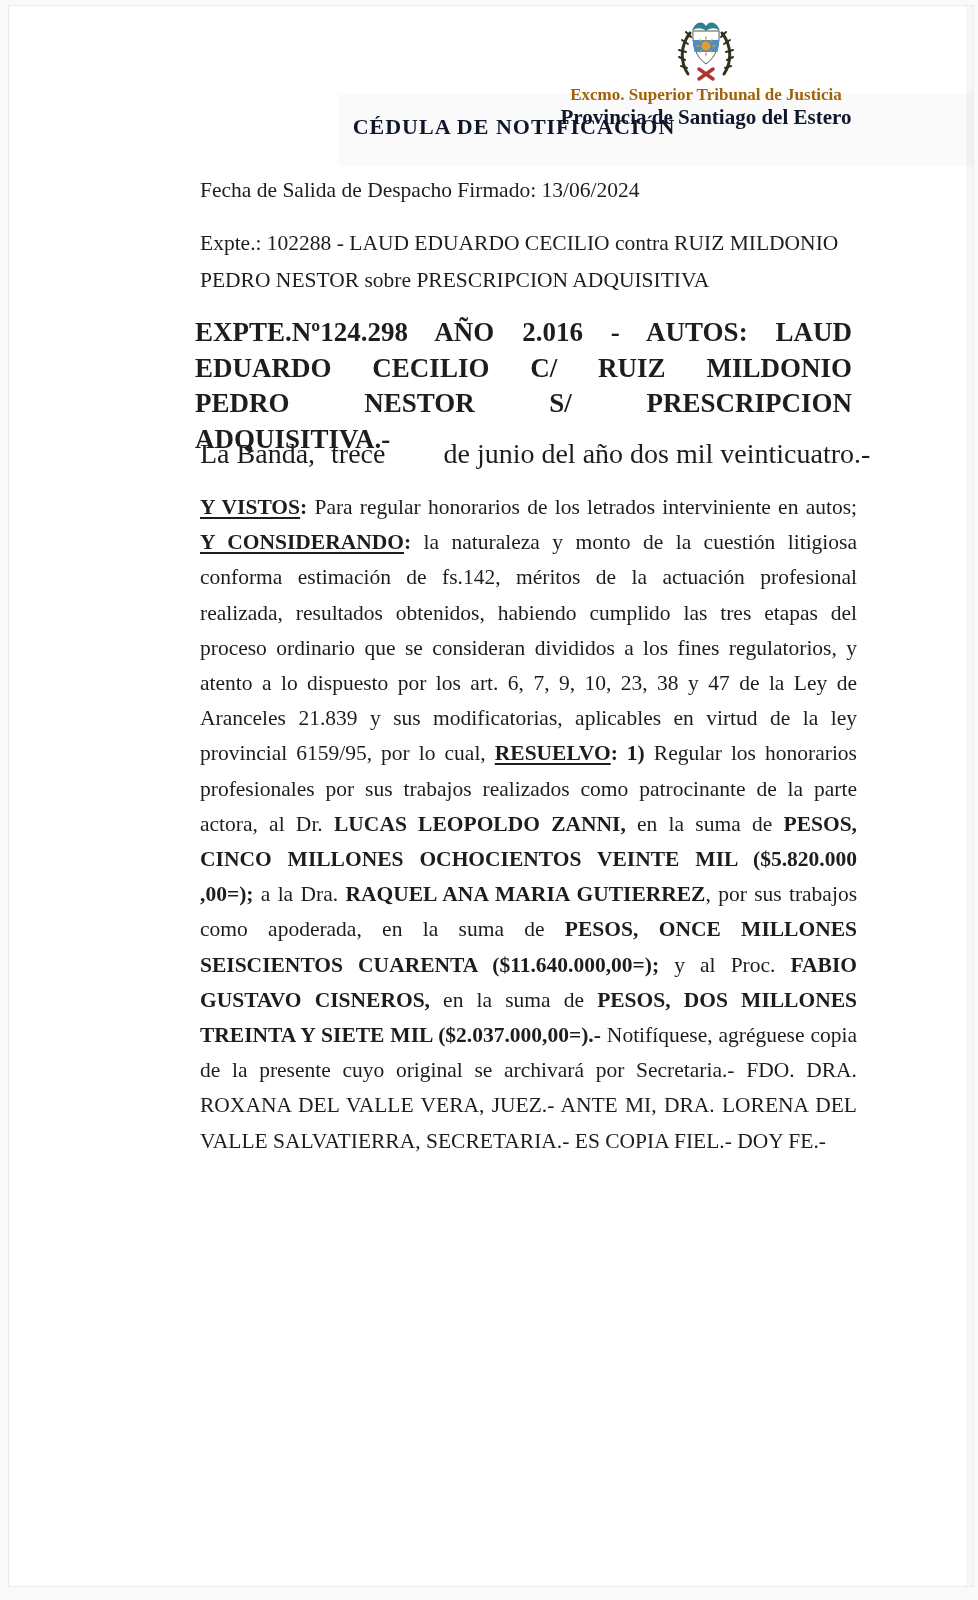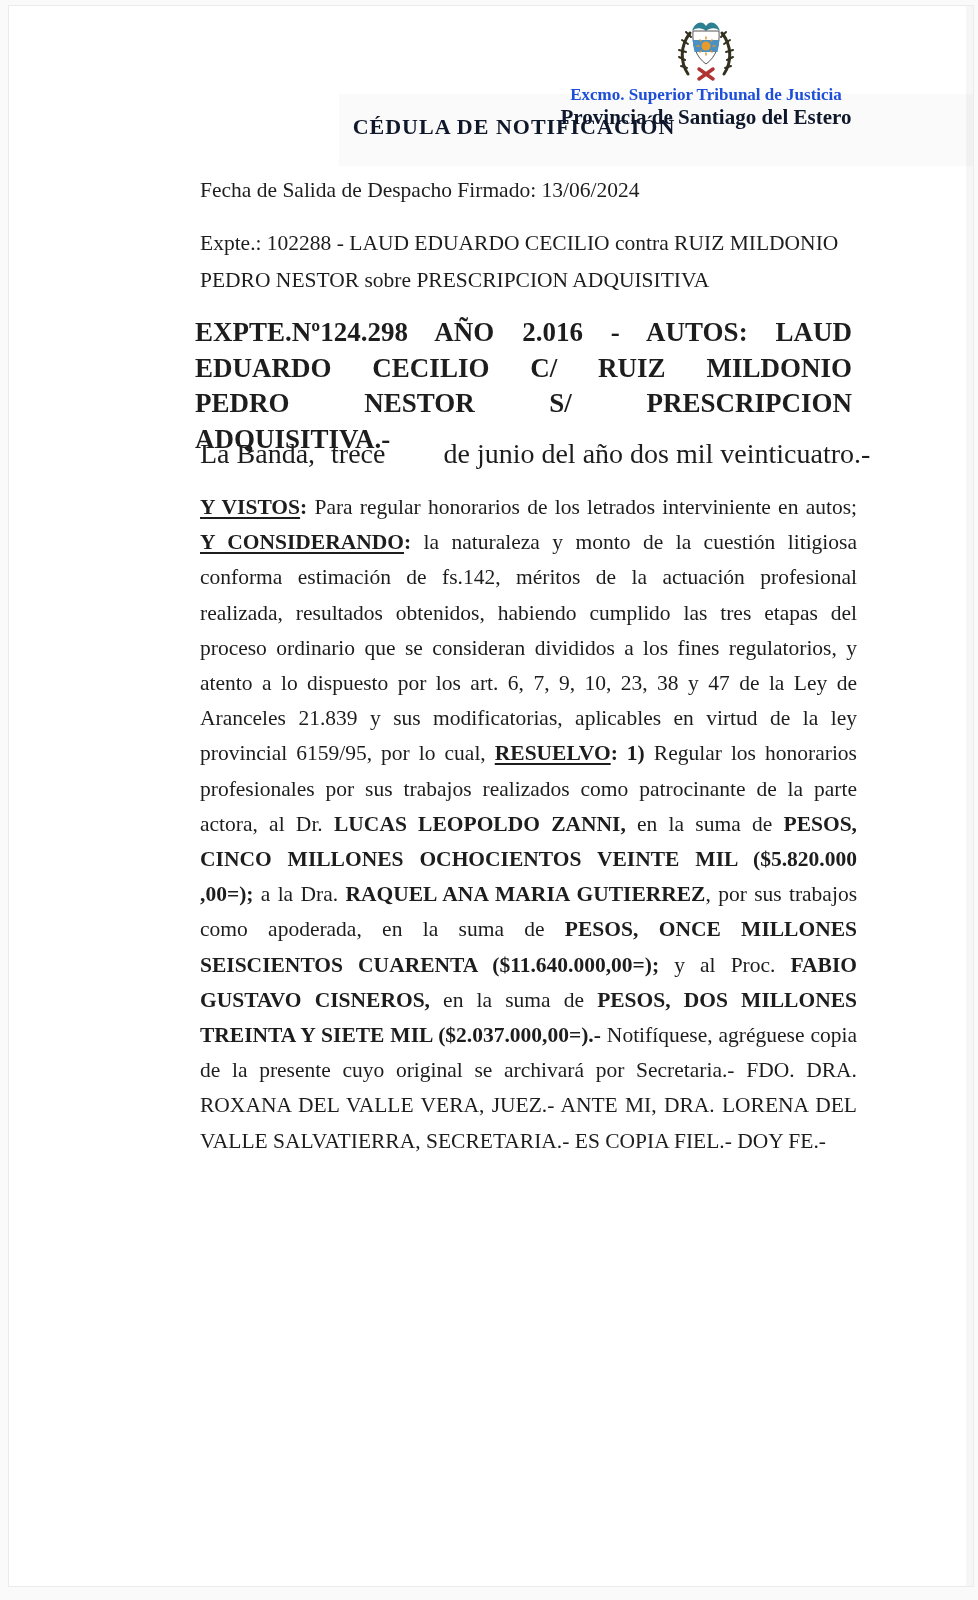--- a/index.html
+++ b/index.html
@@ -18,21 +18,21 @@
   .scan-shade{
     left:330px;top:88px;right:0;height:72px;
     background:rgba(128,128,128,0.045);
   }
   .edge-shade{
     right:0;top:0;bottom:0;width:7px;
     background:rgba(0,0,0,0.035);
   }
   .header-block{left:547px;top:12px;width:300px;text-align:center;line-height:1.2;}
   .logo{display:block;margin:0 auto;}
-  .org1{font-weight:bold;font-size:17px;color:#1d4ed8;margin-top:3px;}
+  .org1{font-weight:bold;font-size:17px;color:#a16207;margin-top:3px;}
   .org2{font-weight:bold;font-size:21px;color:#0f172a;}
   .title{
     left:175px;top:108px;width:660px;text-align:center;
     font-weight:bold;font-size:22px;letter-spacing:1px;color:#0f172a;
   }
   .fecha{left:175px;top:156px;font-size:21.5px;}
   .expte{left:175px;top:203px;width:662px;font-size:21.5px;line-height:37px;}
   .caratula{
     left:170px;top:293px;width:657px;font-size:27px;font-weight:bold;
     line-height:35.5px;text-align:justify;word-spacing:9px;

